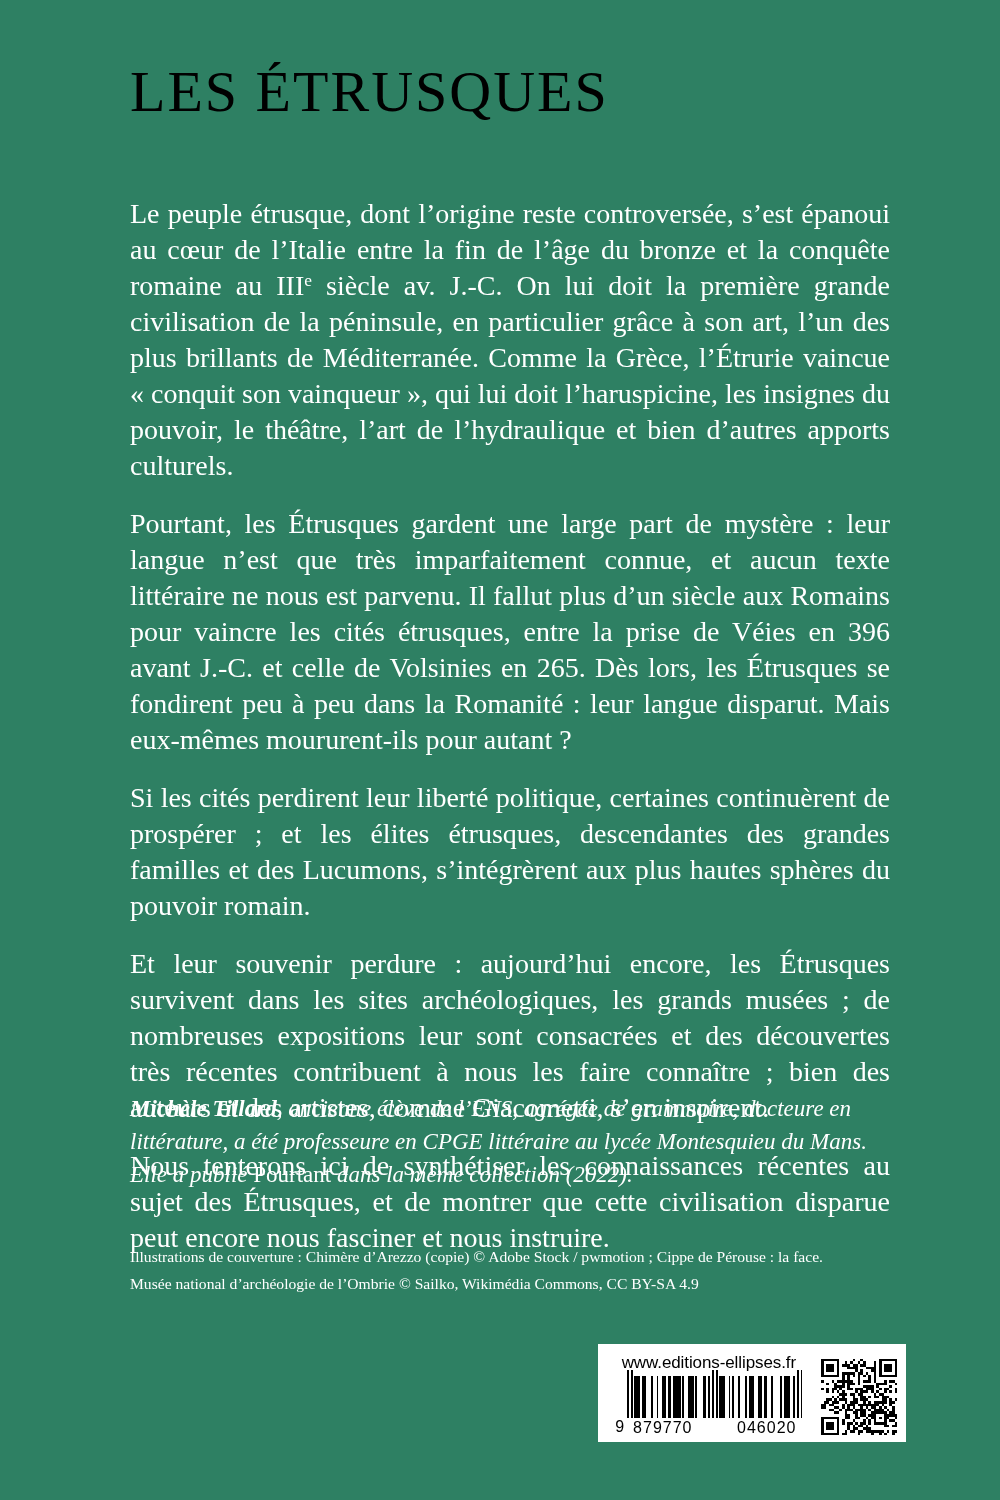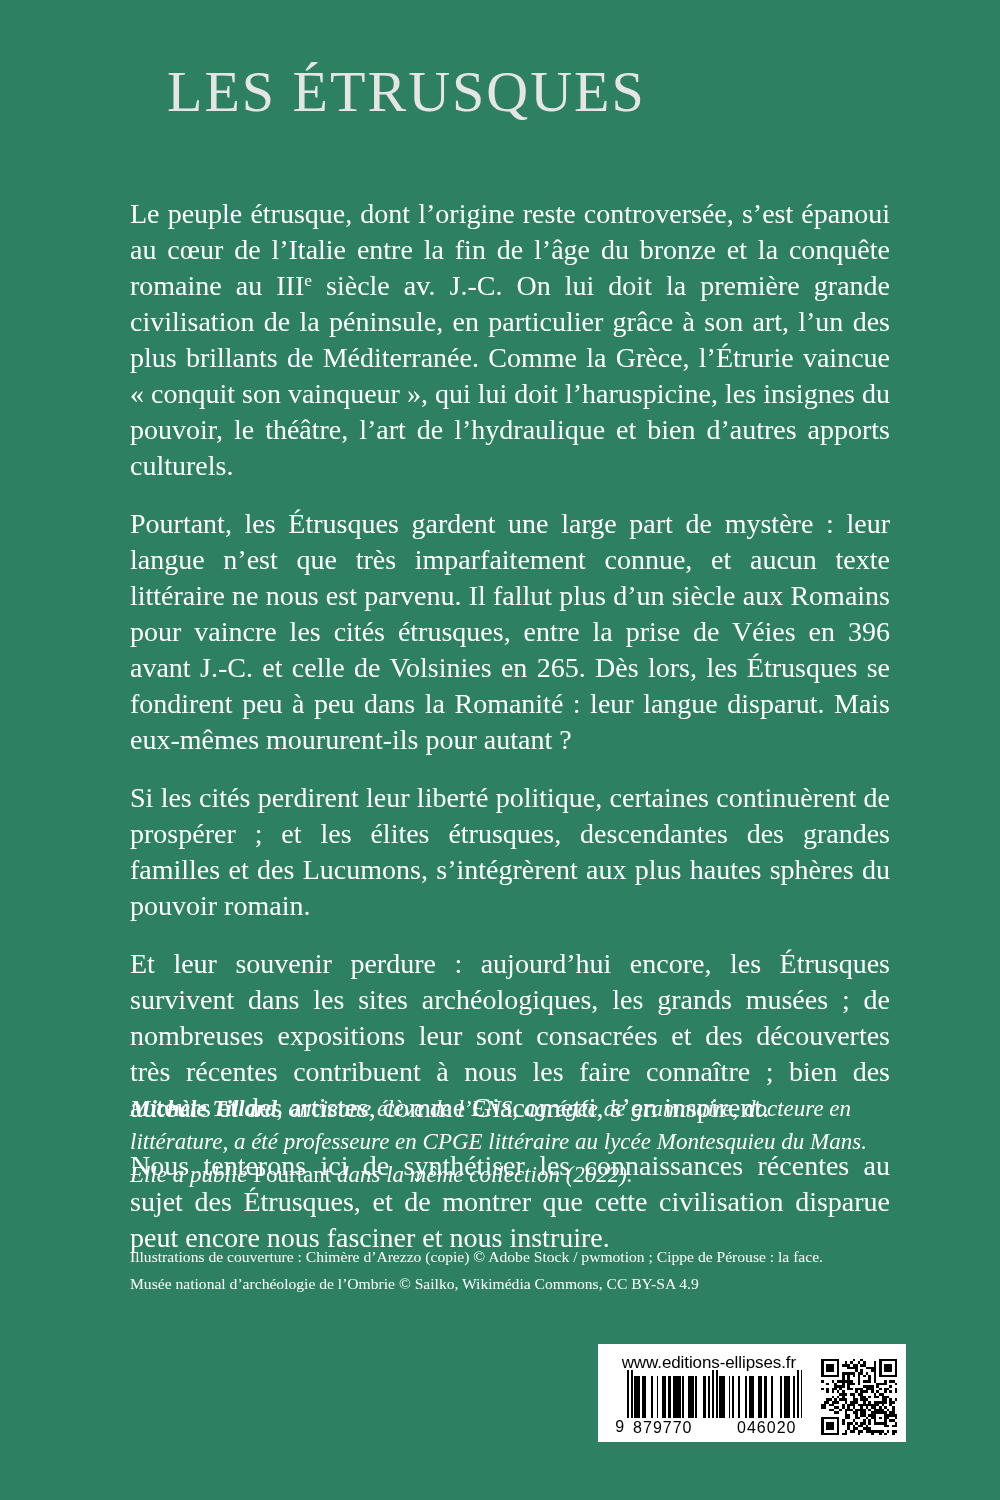--- a/index.html
+++ b/index.html
@@ -17,28 +17,27 @@
     position: relative;
     width: 1000px;
     height: 1500px;
     background: #2e8063;
     box-sizing: border-box;
   }
   .title {
     position: absolute;
     left: 130px;
     top: 62px;
-    color: #e5e5e5;
+    color: #000000;
     font-family: "Liberation Serif", "DejaVu Serif", serif;
     font-size: 58px;
     letter-spacing: 2.0px;
     line-height: 1.05;
     font-weight: 400;
     white-space: nowrap;
-    margin-left: 37px;
   }
   .blurb {
     position: absolute;
     left: 130px;
     top: 196px;
     width: 760px;
     color: #ffffff;
     font-size: 28px;
     line-height: 36px;
     text-align: justify;

